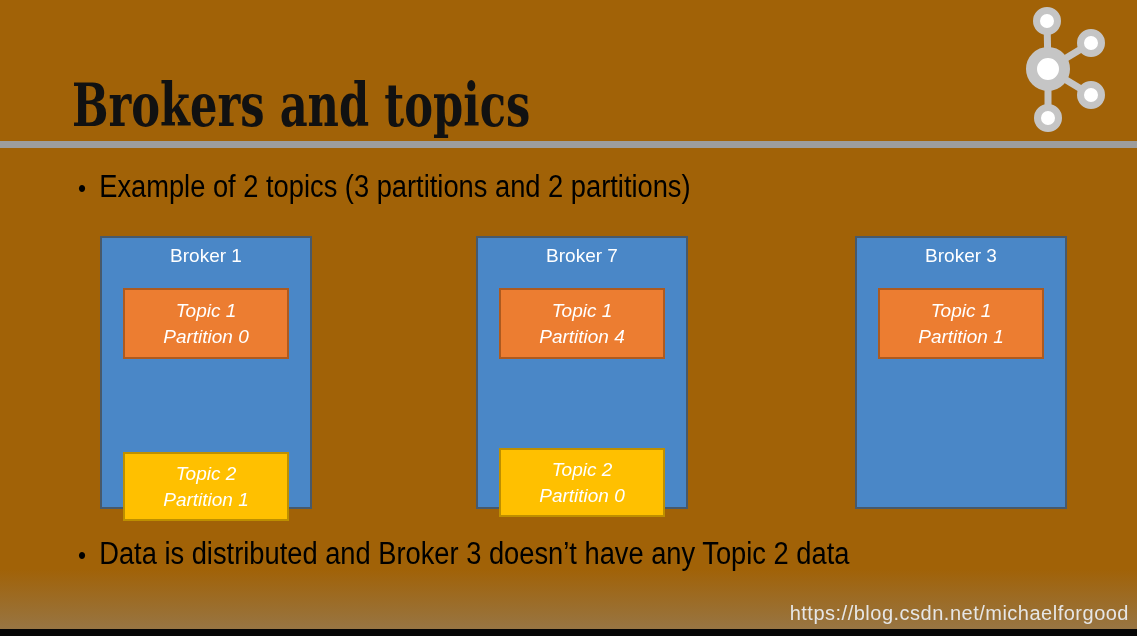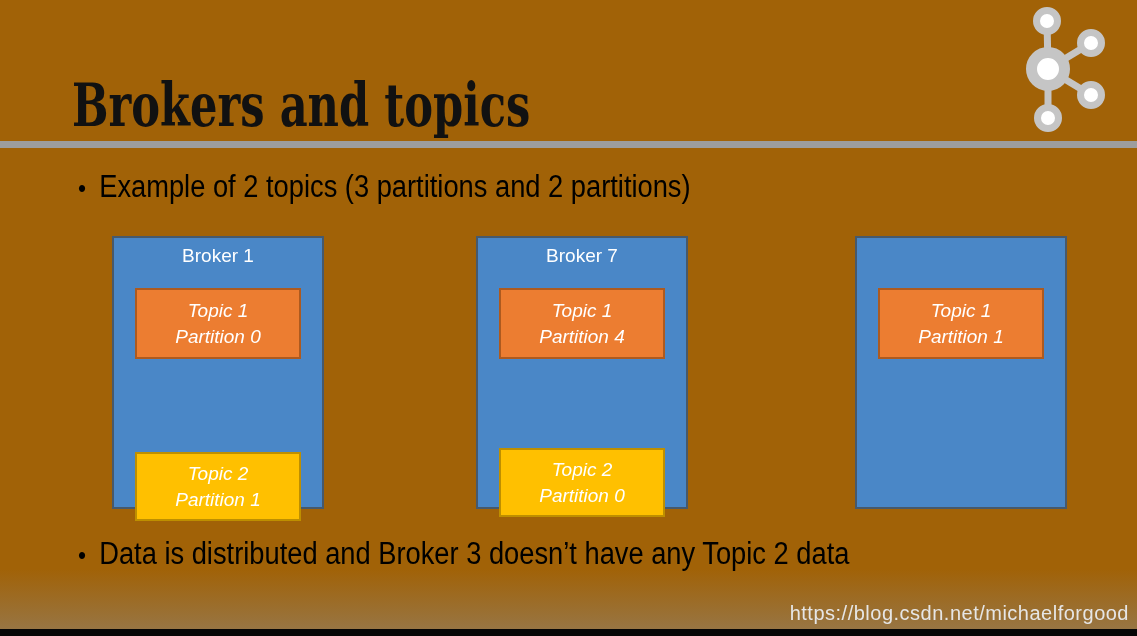--- a/index.html
+++ b/index.html
@@ -53,21 +53,21 @@
   #bullet-2 { top: 535px; }
 
   .broker {
     position: absolute;
     top: 236px;
     width: 212px; height: 273px;
     background: var(--broker-fill, #4a87c7);
     border: 2px solid var(--broker-border, #47596b);
     box-sizing: border-box;
   }
-  #broker-1 { left: 112px; }
+  #broker-1 { left: 100px; }
   #broker-2 { left: 476px; }
   #broker-3 { left: 855px; }
   .broker-label {
     margin-top: 7px;
     text-align: center;
     color: #ffffff;
     font-size: 19px;
   }
   .partition {
     position: absolute;
@@ -166,20 +166,21 @@
       <span>Topic 1</span>
       <span>Partition 4</span>
     </div>
     <div class="partition topic2">
       <span>Topic 2</span>
       <span>Partition 0</span>
     </div>
   </div>
 
   <div class="broker" id="broker-3">
+    <div class="broker-label">Broker 3</div>
     <div class="partition topic1">
       <span>Topic 1</span>
       <span>Partition 1</span>
     </div>
   </div>
 
   <div class="bullet-line" id="bullet-2">
     <span class="dot">•</span>
     <span>Data is distributed and Broker 3 doesn’t have any Topic 2 data</span>
   </div>

